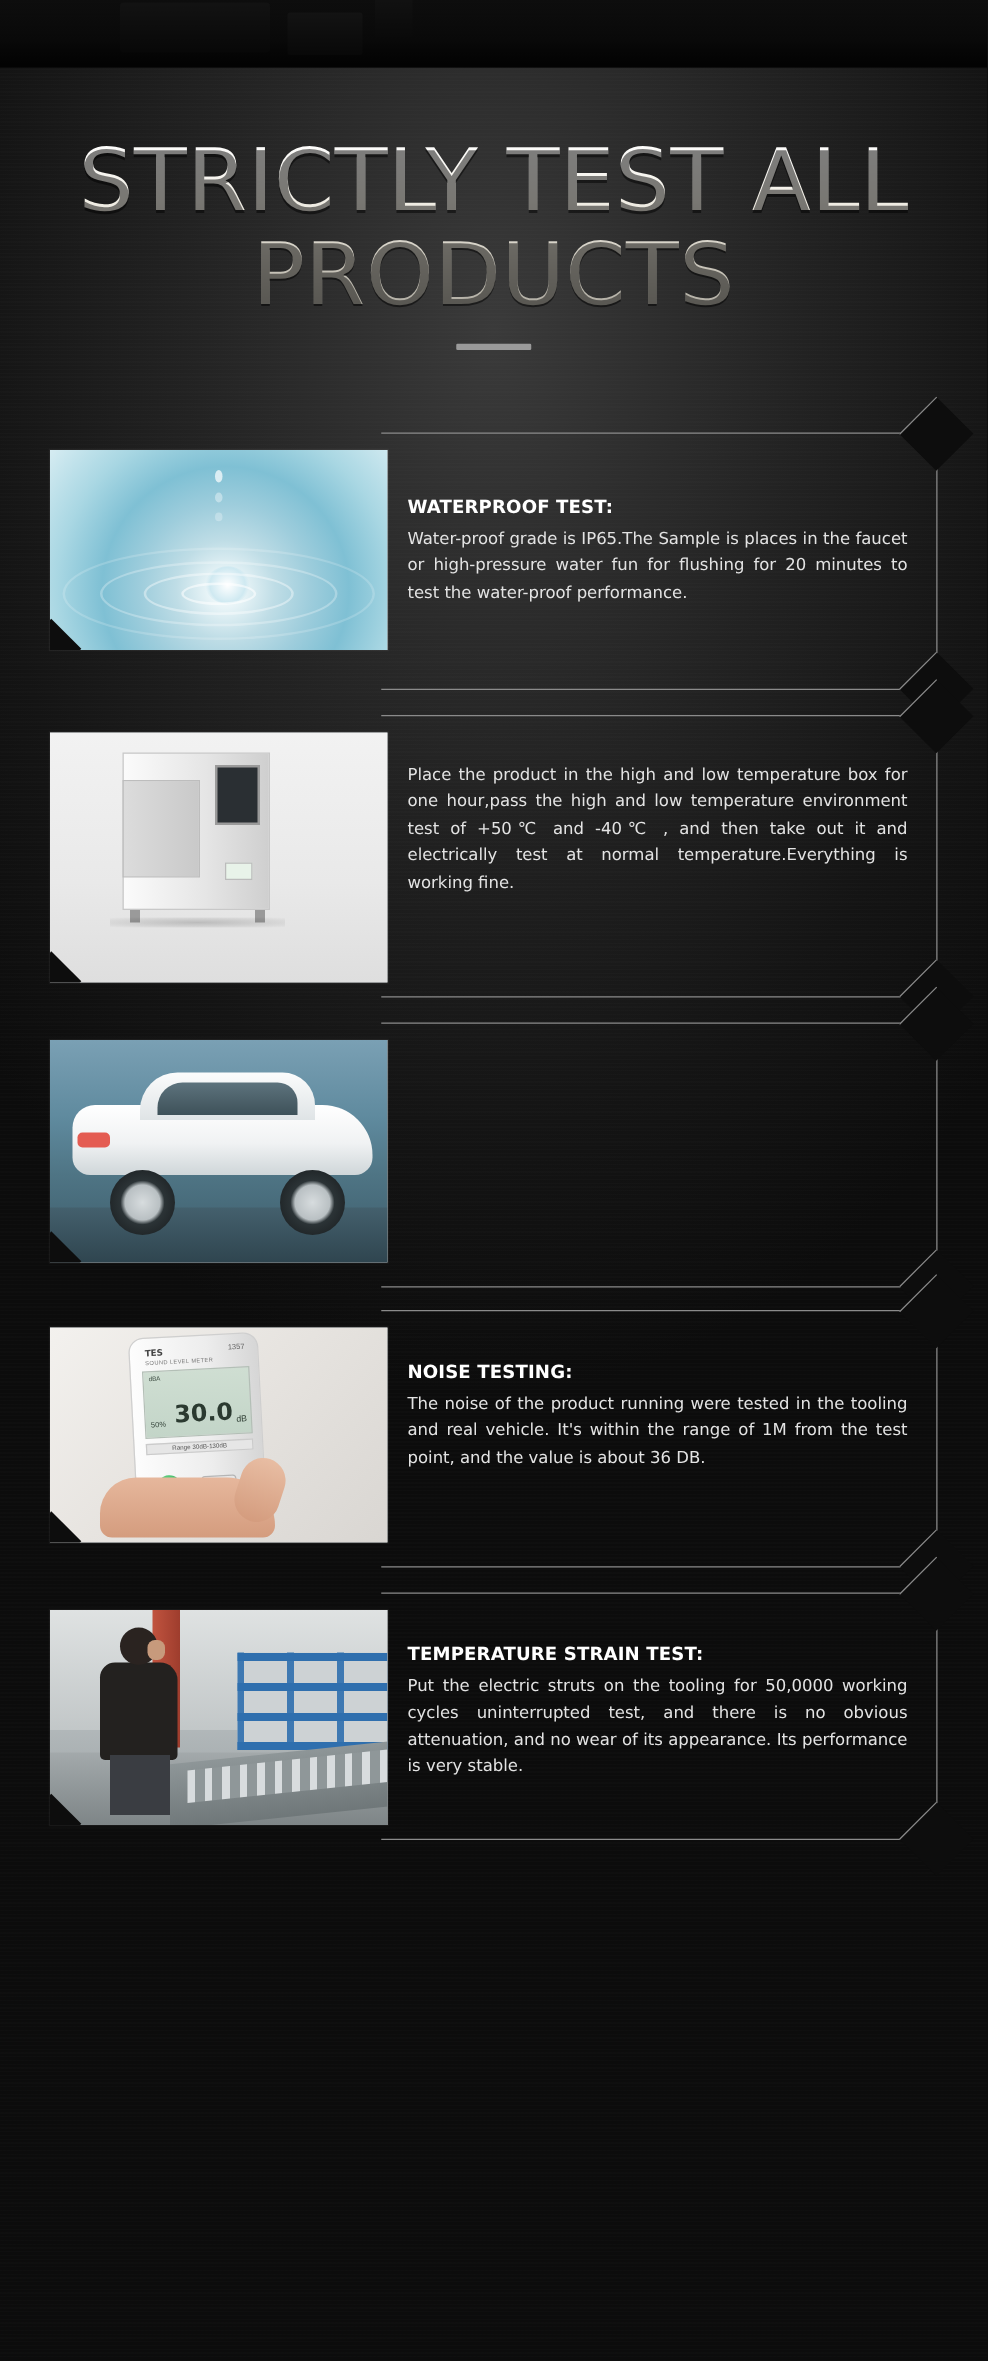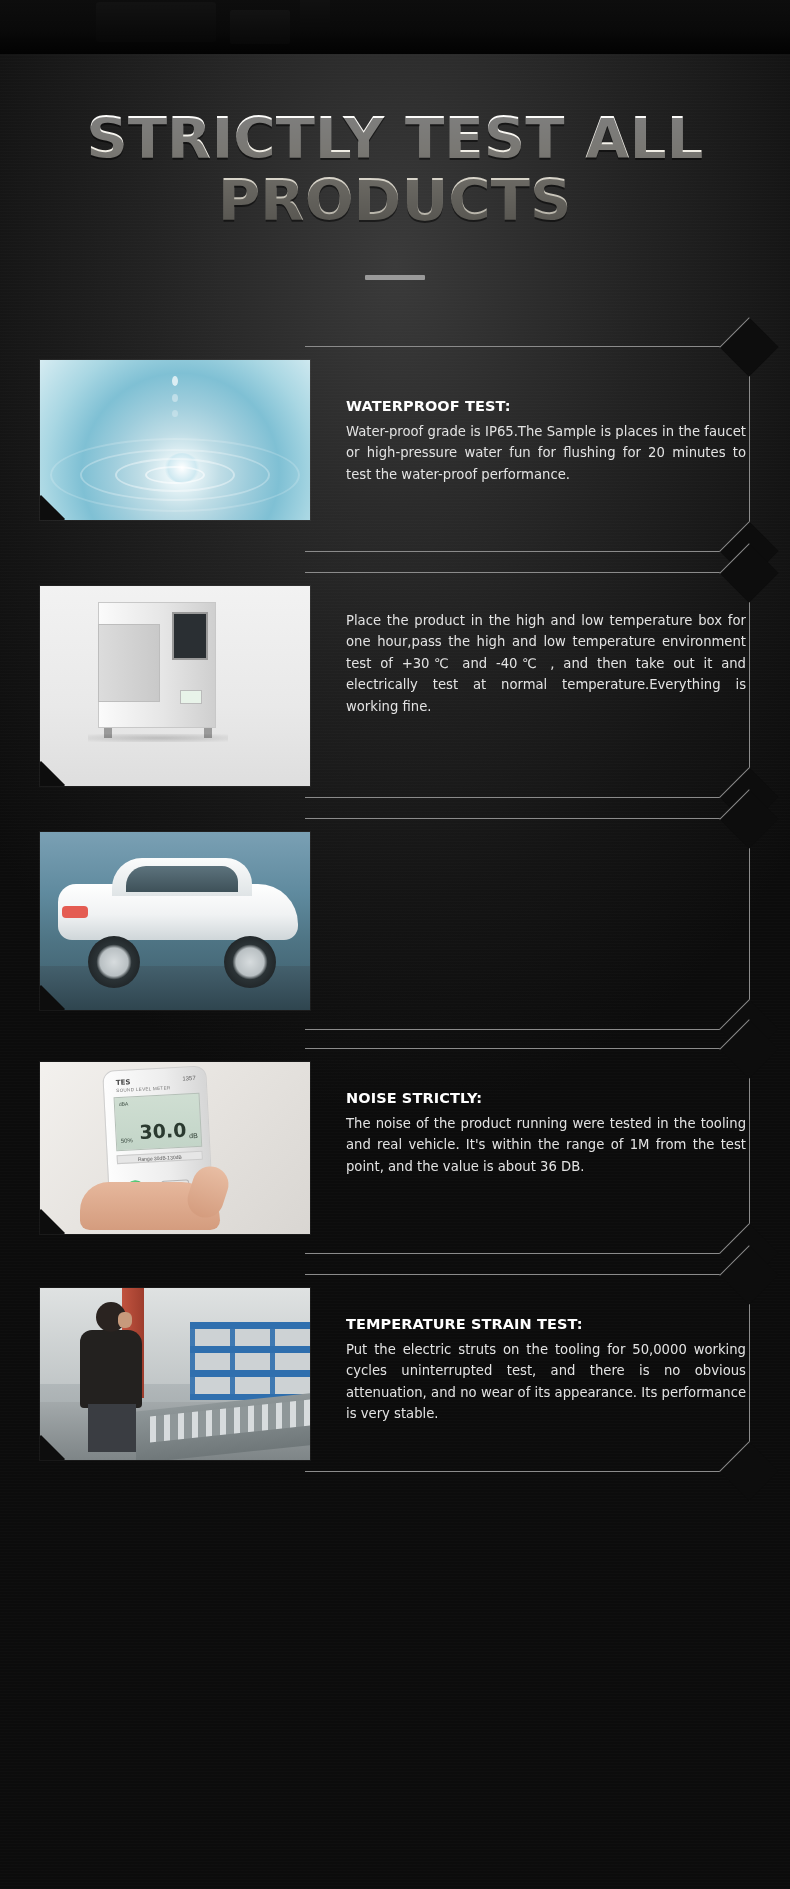--- a/index.html
+++ b/index.html
@@ -39,23 +39,23 @@
     position: absolute; left: 0; top: 0; width: 790px; height: 54px;
     background: linear-gradient(180deg, rgba(0,0,0,0.35), rgba(0,0,0,0.85));
   }
 
   
   .title-wrap {
     position: absolute; top: 108px; left: 0; width: 790px;
     text-align: center;
   }
   .title {
-    font-size: 57px;
+    font-size: 69px;
     line-height: 1.08;
-    font-weight: bold;
+    font-weight: normal;
     letter-spacing: 0.5px;
     color: #e9e6de;
     background: linear-gradient(180deg, #ffffff 0%, #f2efe6 35%, #cfcbc0 65%, #a9a69c 100%);
     -webkit-background-clip: text;
     background-clip: text;
     -webkit-text-fill-color: transparent;
     text-shadow: 0 2px 0 rgba(0,0,0,0.5);
     font-family: "DejaVu Sans", sans-serif;
     padding: 0 40px;
   }
@@ -98,21 +98,21 @@
     overflow: hidden;
     background: #d8dde0;
     box-shadow: 0 0 0 1px rgba(255,255,255,0.05);
   }
   .photo .corner-cut {
     position: absolute; left: -16px; bottom: -16px;
     width: 34px; height: 34px; background: #0d0d0d; transform: rotate(45deg);
   }
   .txt {
     position: absolute;
-    left: 306px;
+    left: 286px;
     width: 400px;
     top: 30px;
   }
   .txt h3 {
     color: #ffffff;
     font-size: 14.5px;
     font-weight: bold;
     margin-bottom: 7px;
     letter-spacing: 0.1px;
     font-family: "DejaVu Sans", sans-serif;
@@ -390,21 +390,21 @@
           
         </div>
         <div class="label"></div>
         <div class="leg1"></div>
         <div class="leg2"></div>
         <div class="shadow"></div>
       </div>
       <div class="corner-cut"></div>
     </div>
     <div class="txt" style="top:38px;">
-      <p>Place the product in the high and low temperature box for one hour,pass the high and low temperature environment test of +30℃ and -40℃ , and then take out it and electrically test at normal temperature.Everything is working fine.</p>
+      <p>Place the product in the high and low temperature box for one hour,pass the high and low temperature environment test of +50℃ and -40℃ , and then take out it and electrically test at normal temperature.Everything is working fine.</p>
     </div>
   </div>
 
   <div class="row" style="top:818px;height:212px;">
     <div class="frame">
       <div class="cut tr"></div>
       <div class="cut br"></div>
     </div>
     <div class="photo" style="height:178px;">
       <div class="img-car">
@@ -442,21 +442,21 @@
           <div class="rangebar">Range  30dB-130dB</div>
           <div class="btn-green"></div>
           <div class="btn-max">MAX</div>
         </div>
         <div class="hand"></div>
         <div class="thumb"></div>
       </div>
       <div class="corner-cut"></div>
     </div>
     <div class="txt" style="top:42px;">
-      <h3>NOISE STRICTLY:</h3>
+      <h3>NOISE TESTING:</h3>
       <p>The noise of the product running were tested in the tooling and real vehicle. It's within the range of 1M from the test point, and the value is about 36 DB.</p>
     </div>
   </div>
 
   <div class="row" style="top:1274px;height:198px;">
     <div class="frame">
       <div class="cut tr"></div>
       <div class="cut br"></div>
     </div>
     <div class="photo" style="height:172px;">

